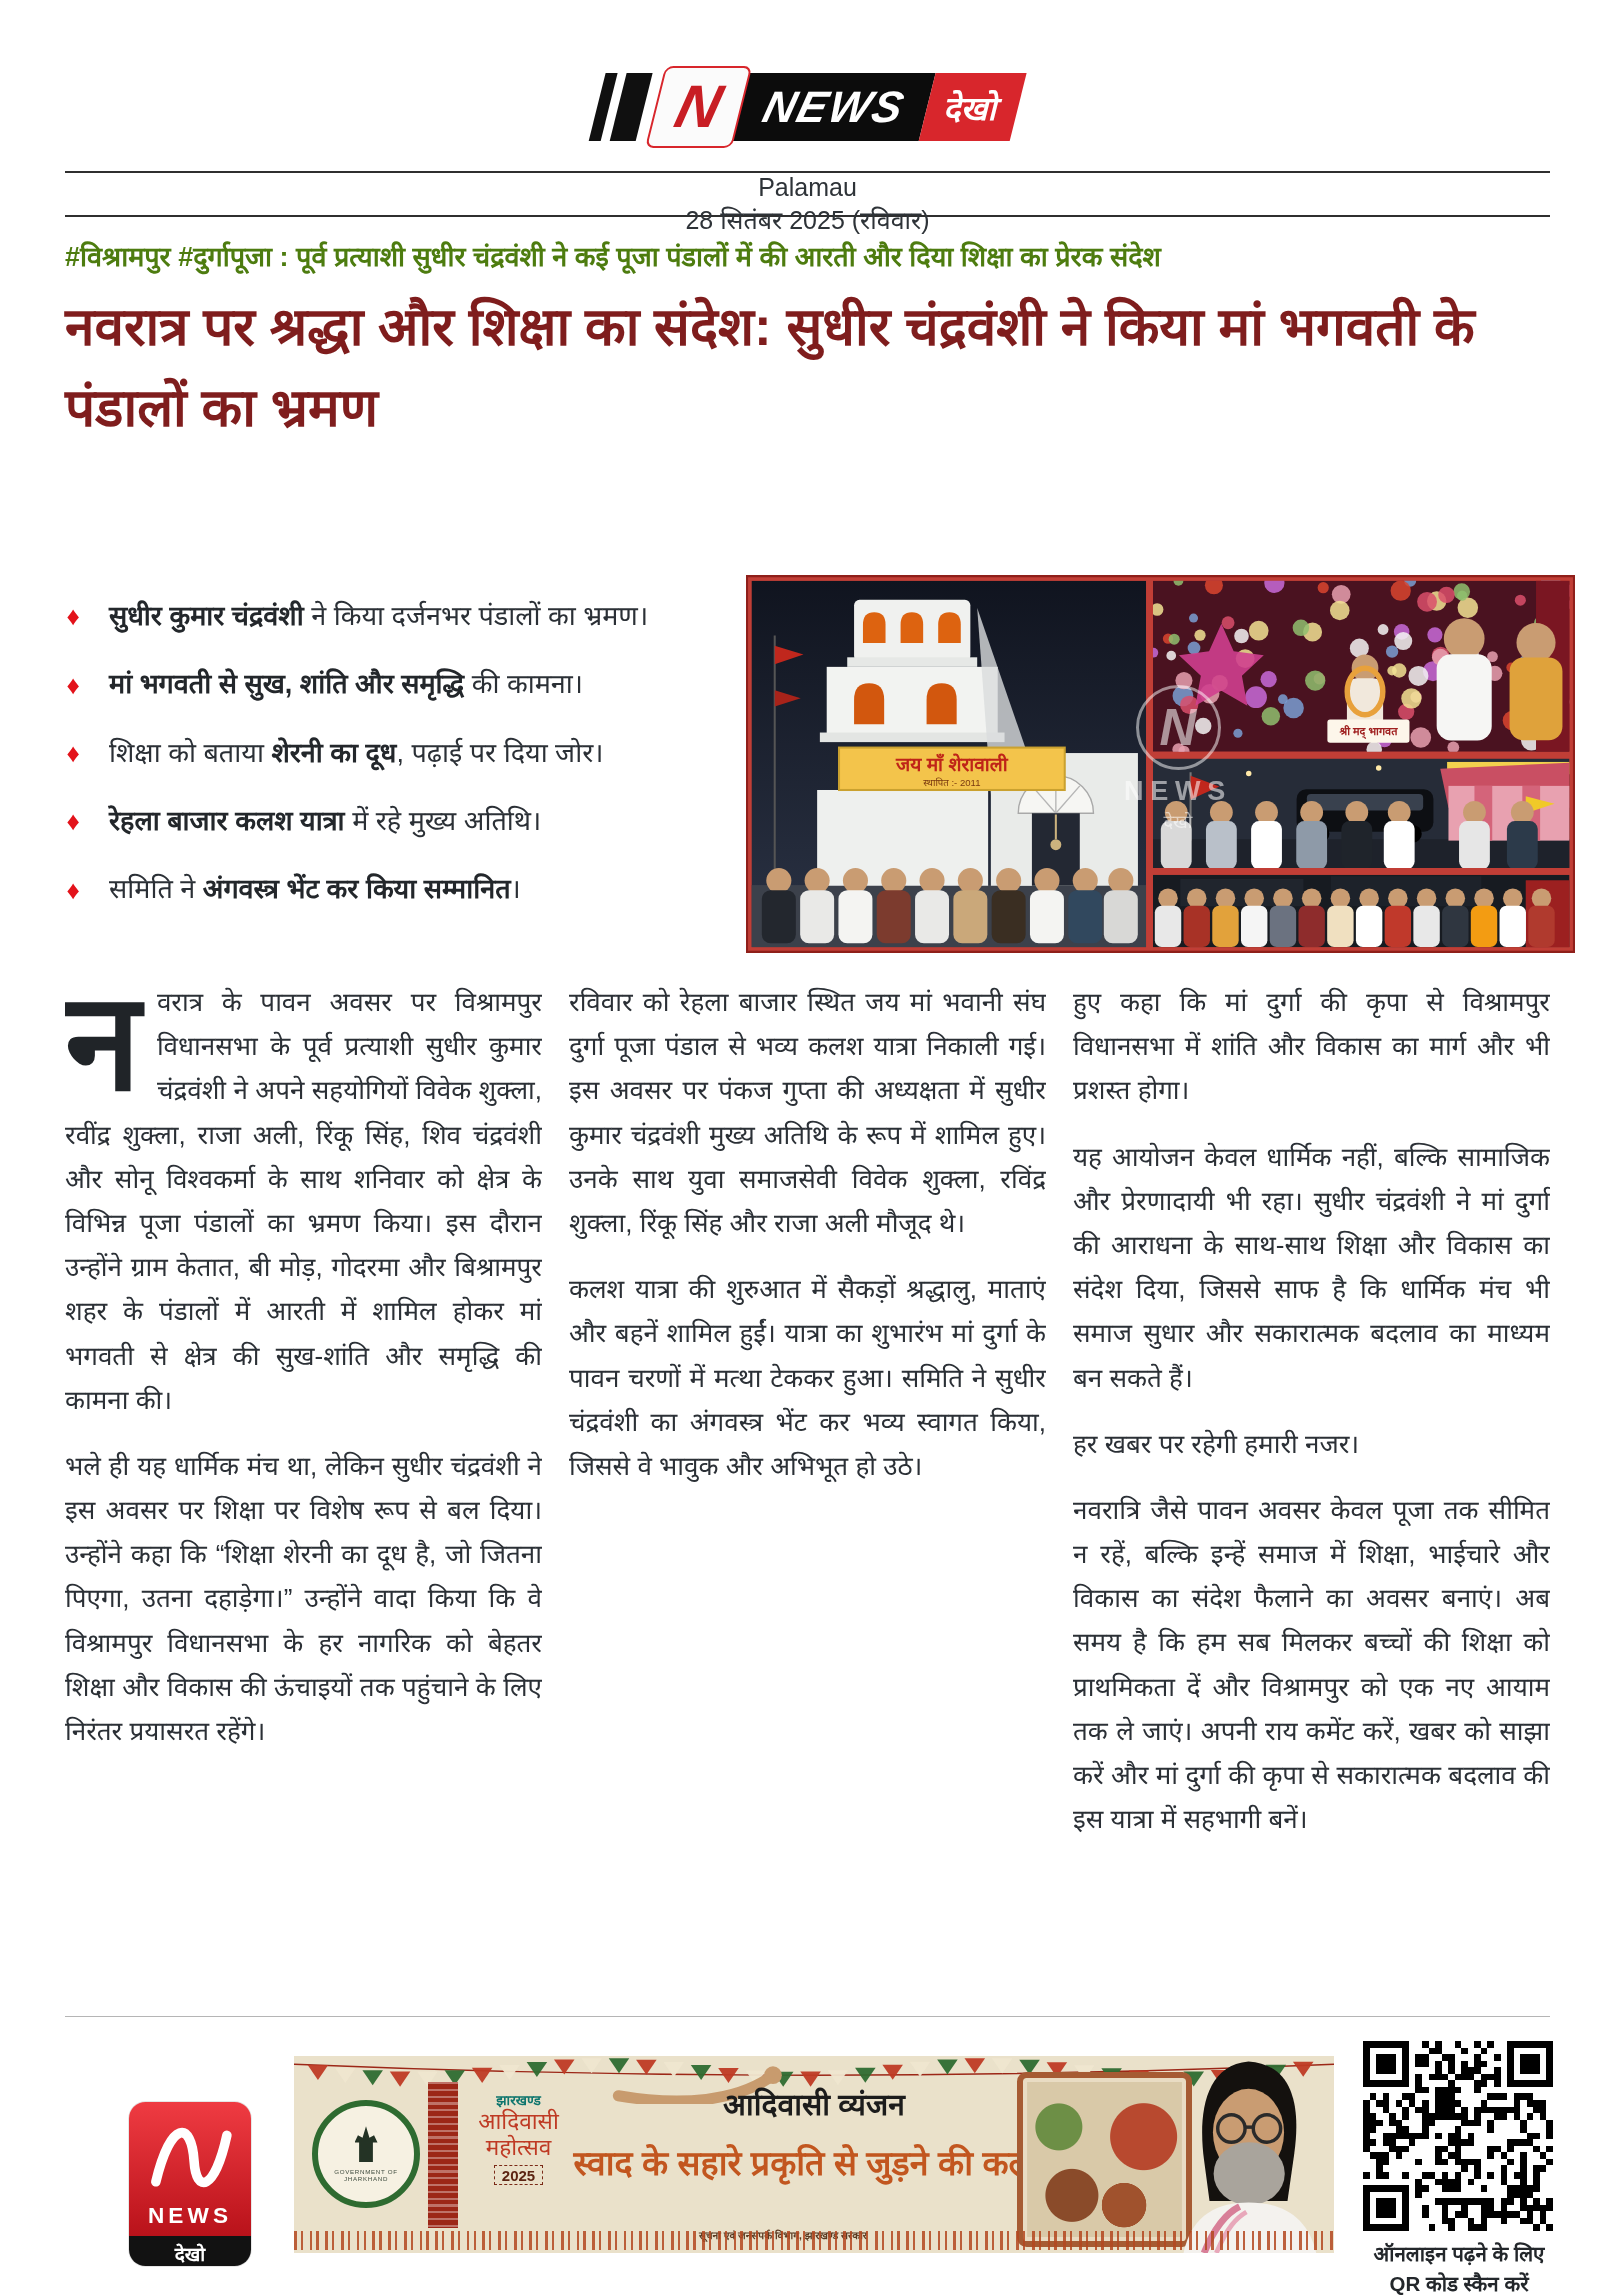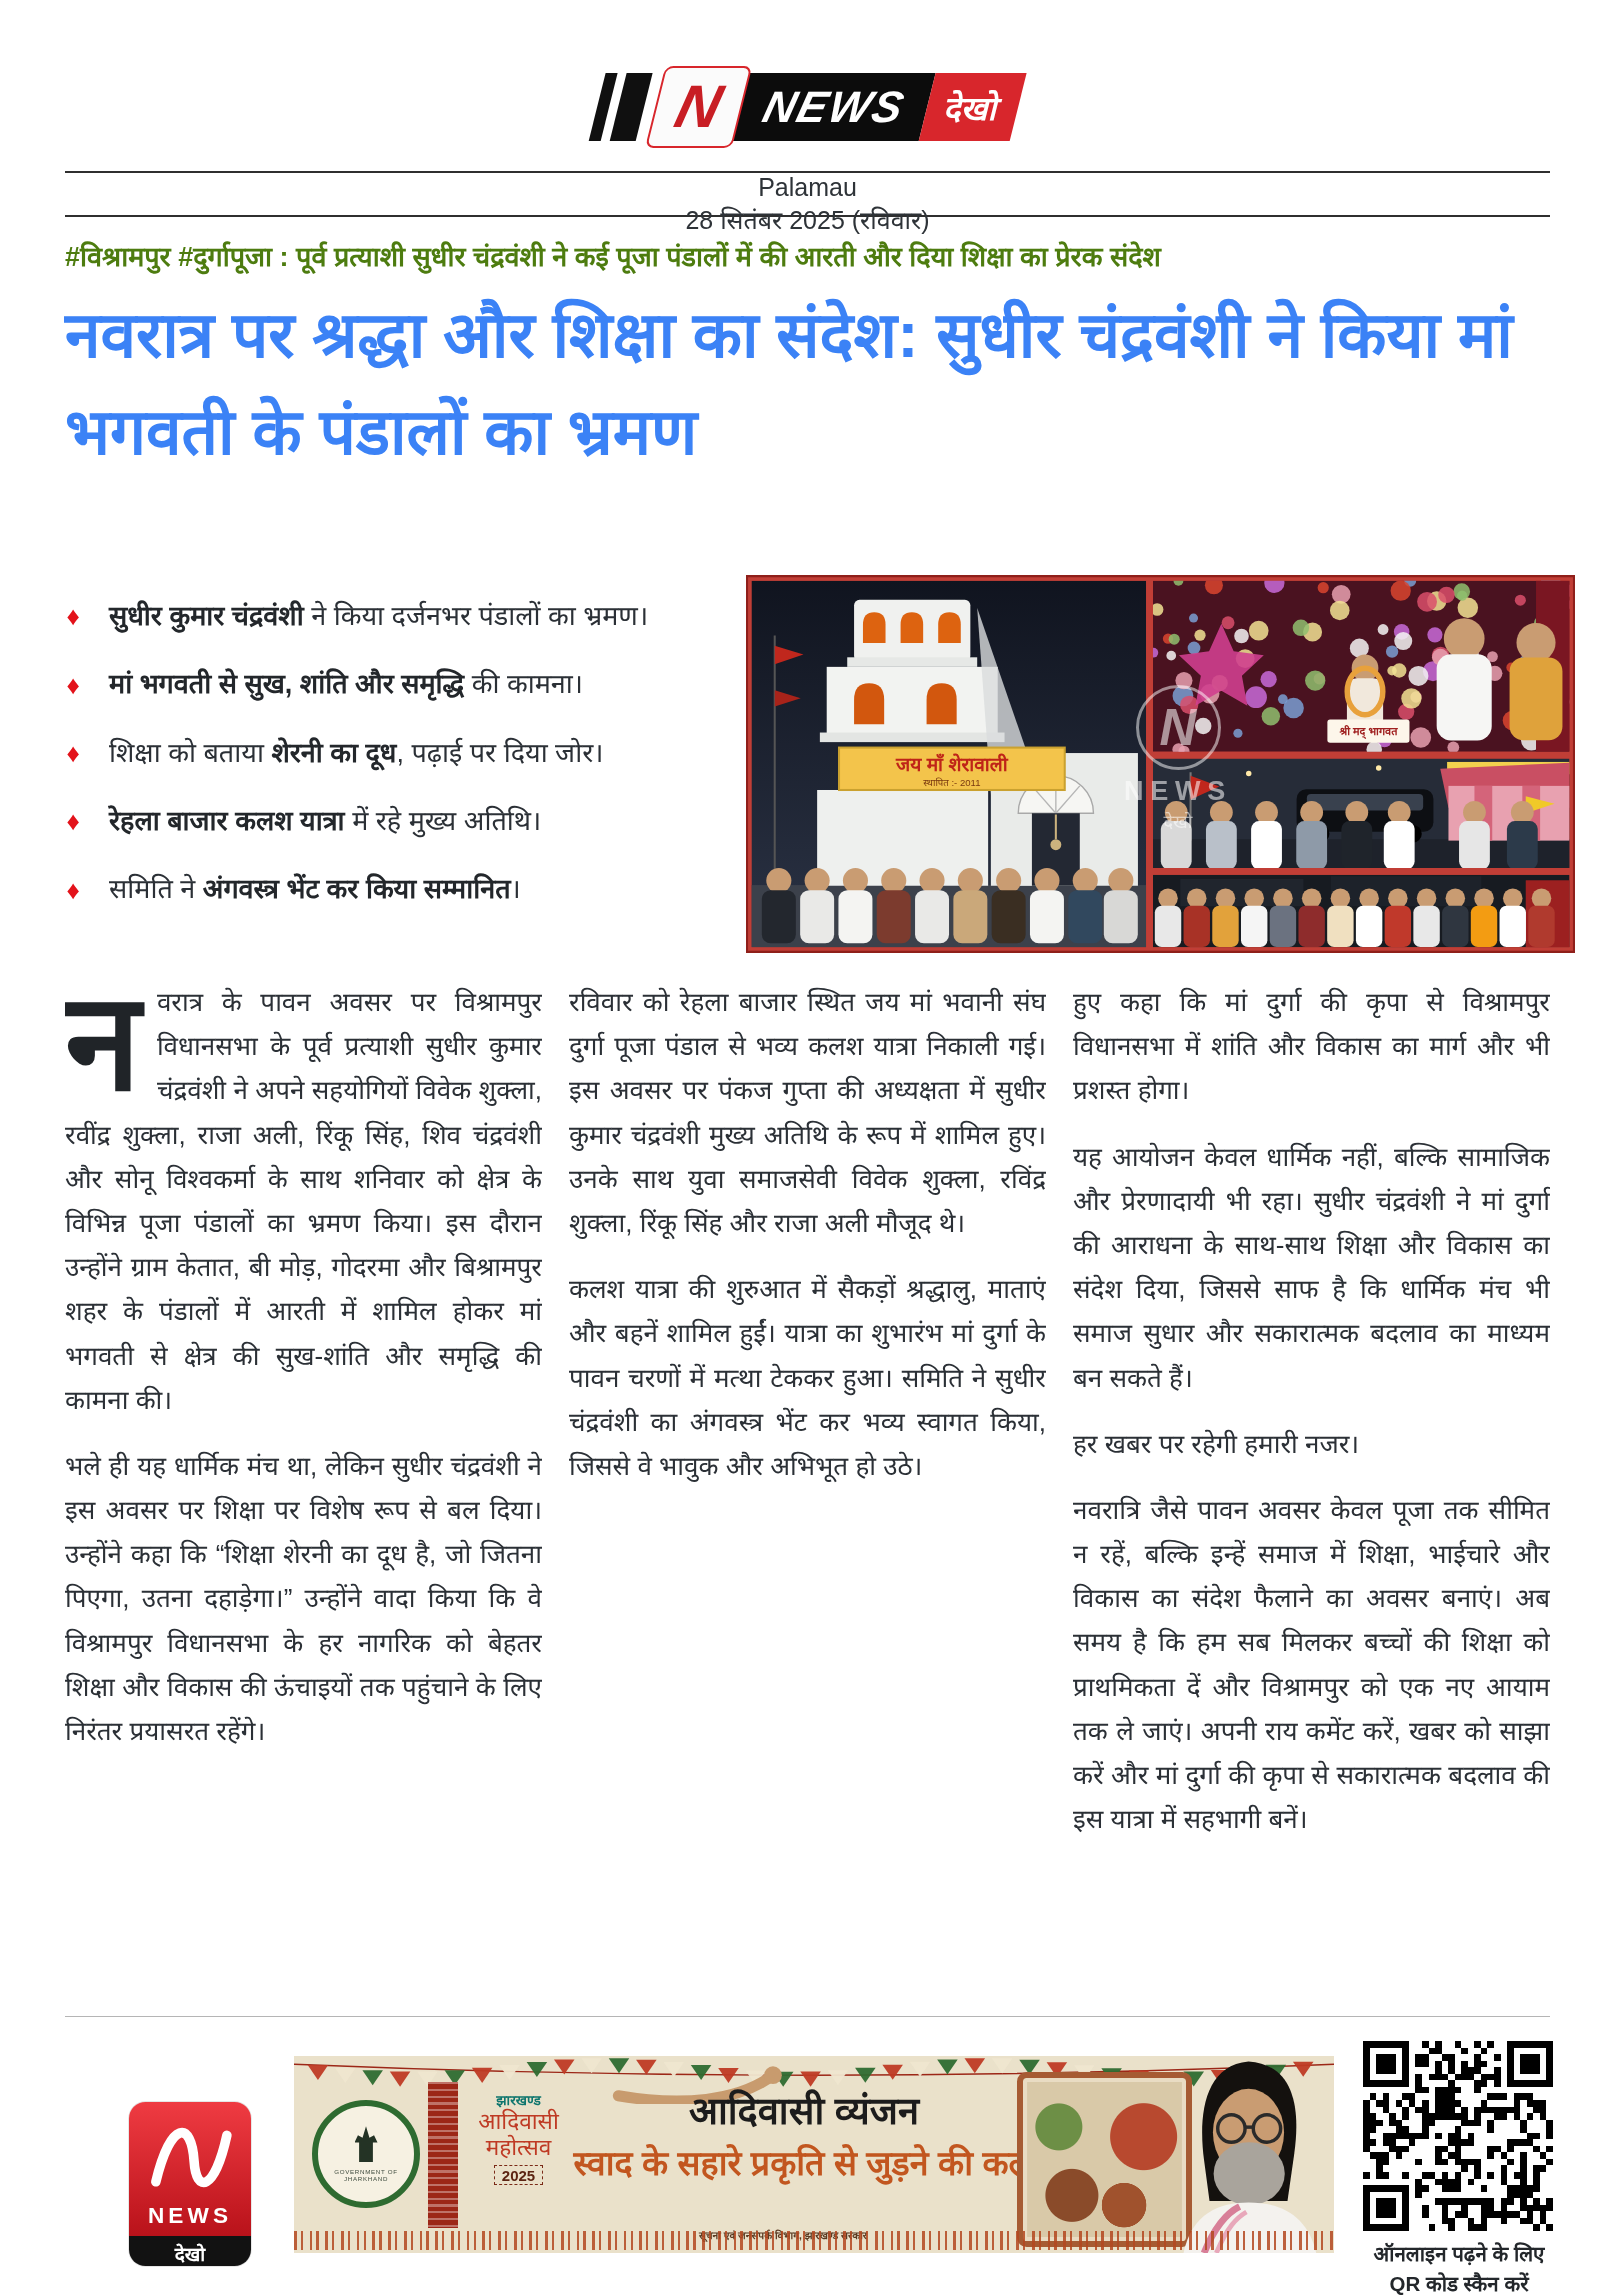--- a/index.html
+++ b/index.html
@@ -23,22 +23,22 @@
   .m-dekho span{color:#fff;font-weight:700;font-size:33px;}
 
   
   .meta{position:absolute;left:65px;right:65px;top:171px;height:42px;
         border-top:2.1px solid #2f2f2f;border-bottom:2.1px solid #2f2f2f;
         display:flex;justify-content:space-between;align-items:center;
         font-size:25px;color:#2e3338;flex-direction:column;}
 
   
   .kicker{position:absolute;left:65px;right:65px;top:237px;font-size:27px;font-weight:700;color:#4d7c0f;}
-  .headline{position:absolute;left:65px;width:1485px;top:287px;font-size:64px;font-weight:800;
-            color:#3b82f6;line-height:1.52;}
+  .headline{position:absolute;left:65px;width:1485px;top:287px;font-size:53px;font-weight:800;
+            color:#7f1d1d;line-height:1.52;}
 
   
   .bullets{position:absolute;left:65px;top:597px;width:684px;}
   .bullet{position:relative;padding-left:44px;font-size:27px;line-height:1.42;
           color:#2b3036;margin-bottom:30px;}
   .bullet .dia{position:absolute;left:1.4px;top:1.4px;color:#e3131b;font-size:26px;}
   .bullet b{font-weight:700;color:#23272b;}
 
   
   .collage{position:absolute;left:746px;top:575px;width:829px;height:378px;}
@@ -76,22 +76,22 @@
   .ad-emblem .pillar{width:23px;height:36px;background:#243325;
              clip-path:polygon(20% 100%,20% 45%,0 45%,15% 25%,35% 32%,50% 0,65% 32%,85% 25%,100% 45%,80% 45%,80% 100%);}
   .ad-emblem .cap{font-size:6.2px;color:#3d4a3d;margin-top:5.5px;letter-spacing:0.7px;text-align:center;}
   .ad-strip{position:absolute;left:134px;top:26px;width:30px;height:146px;background:#9c2717;
             background-image:repeating-linear-gradient(rgba(255,255,255,.35) 0 2.1px,transparent 2.1px 6.8px);}
   .ad-fest{position:absolute;left:171px;top:34px;width:107px;text-align:center;color:#bf3a24;}
   .ad-fest .l1{font-size:13.7px;font-weight:700;color:#0f766e;}
   .ad-fest .l2,.ad-fest .l3{font-size:22.6px;font-weight:400;line-height:1.15;}
   .ad-fest .yr{display:inline-block;border:1.4px dashed #7a2a17;padding:0.7px 6.8px;font-size:15px;
                font-weight:800;color:#5c2412;margin-top:4.1px;}
-  .ad-title{position:absolute;left:284px;top:27px;width:452px;text-align:center;
-            font-size:38px;font-weight:800;color:#1c1c1c;}
+  .ad-title{position:absolute;left:294px;top:27px;width:452px;text-align:center;
+            font-size:30px;font-weight:800;color:#1c1c1c;}
   .ad-sub{position:absolute;left:246px;top:83px;width:534px;text-align:center;
           font-size:34px;font-weight:800;color:#c2561f;}
   .ad-credit{position:absolute;left:405px;top:172px;width:205px;font-size:10.3px;font-weight:700;color:#5a3b23;}
   .ad-ticks{position:absolute;left:0;right:0;bottom:2.7px;height:19px;opacity:.85;
             background:repeating-linear-gradient(90deg,#b3471f 0 2.7px,transparent 2.7px 6.8px,#b3471f 6.8px 9px,transparent 9px 15.7px);}
   .ad-frame{position:absolute;left:723px;top:16.4px;width:163px;height:163px;border:6.8px solid #a65b33;
             border-radius:9.6px;box-shadow:inset 0 0 0 4.1px #e9dcc3;
             background:radial-gradient(circle at 30% 72%,#8a4b2a 0 26px,transparent 27px),
                        radial-gradient(circle at 62% 78%,#a0522d 0 22px,transparent 22.6px),
                        radial-gradient(circle at 74% 36%,#b8492f 0 33px,transparent 34px),

